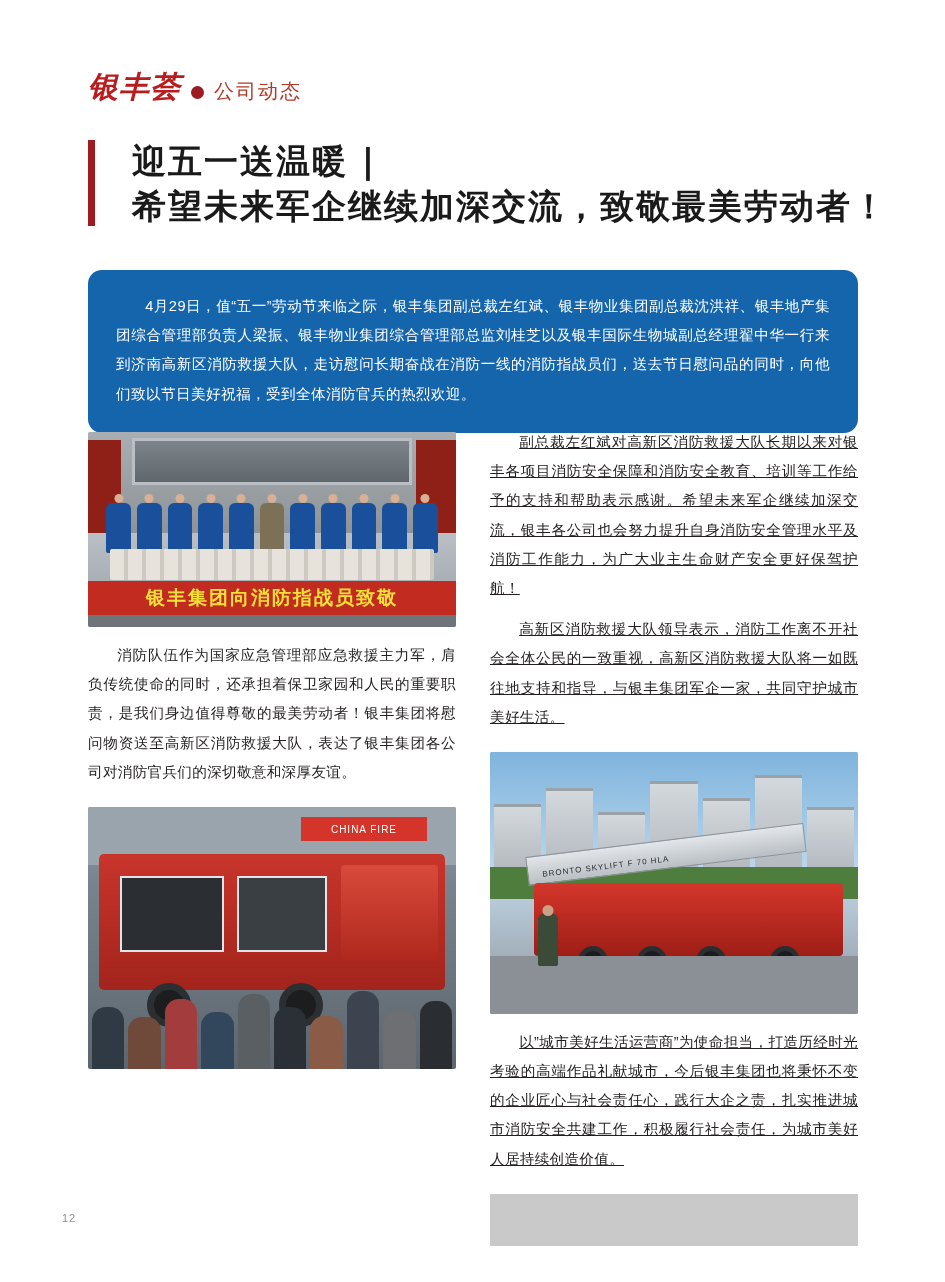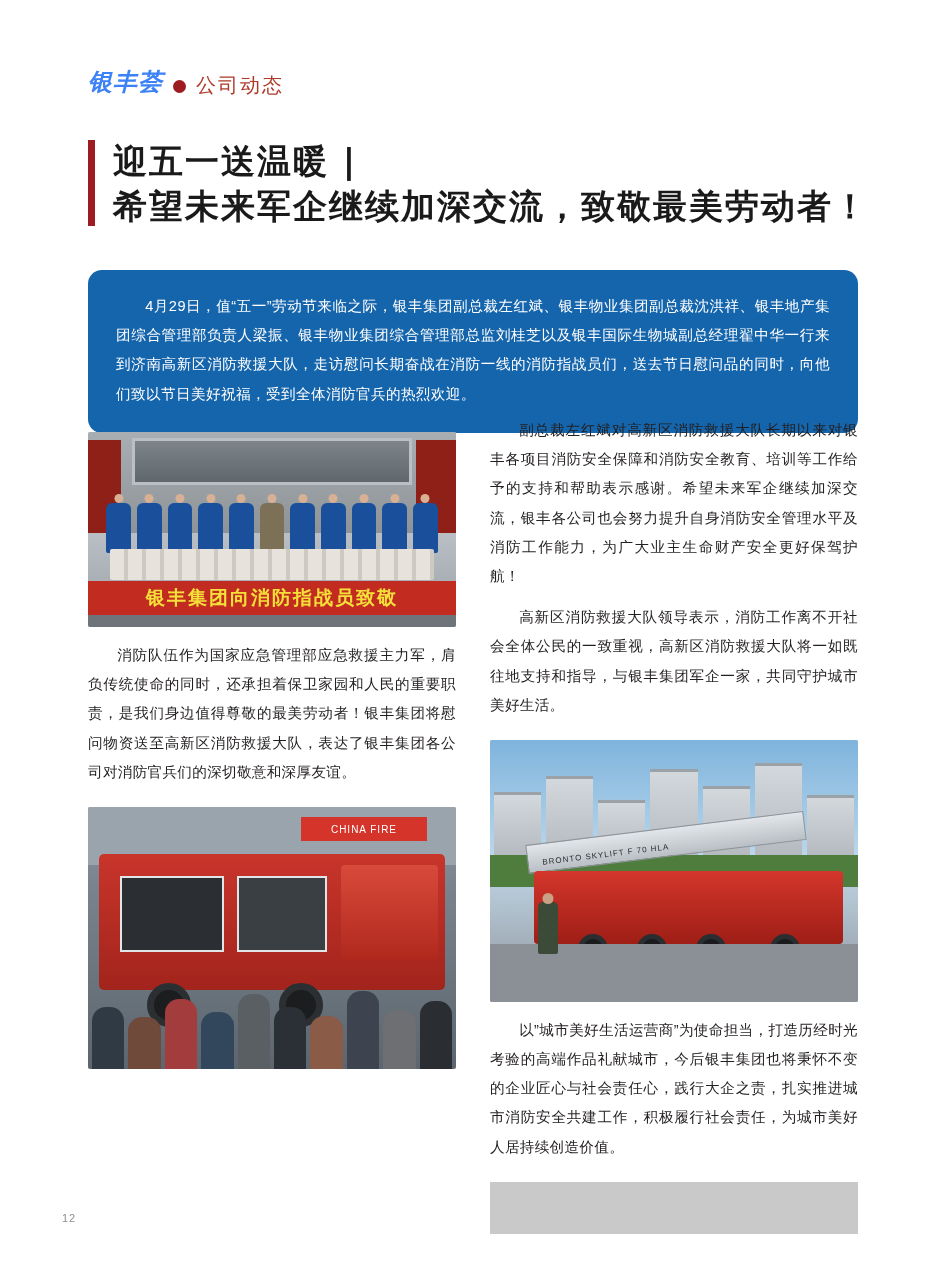--- a/index.html
+++ b/index.html
@@ -24,25 +24,25 @@
   
   .masthead {
     position: absolute;
     left: 88px;
     top: 72px;
     display: flex;
     align-items: flex-end;
     gap: 10px;
   }
   .masthead-logo {
-    font-family: Liberation Mono, monospace;
+    font-family: Liberation Sans, sans-serif;
     font-style: italic;
     font-weight: bold;
-    font-size: 24px;
-    color: #3b82f6;
+    font-size: 30px;
+    color: #b91c1c;
     letter-spacing: 1px;
     line-height: 1;
   }
   .masthead-mark {
     display: inline-block;
     width: 13px;
     height: 13px;
     border-radius: 50%;
     background: #9e1b22;
     margin-bottom: 3px;
@@ -55,20 +55,21 @@
     margin-bottom: 1px;
   }
 
   
   .title-wrap {
     position: absolute;
     left: 88px;
     top: 140px;
     width: 800px;
     display: flex;
+    justify-content: space-between;
   }
   .title-bar {
     width: 7px;
     background: #9e1b22;
     margin-right: 18px;
     flex: 0 0 7px;
   }
   .title-lines {
     display: flex;
     flex-direction: column;
@@ -116,22 +117,23 @@
   
   .col-left {
     position: absolute;
     left: 88px;
     top: 432px;
     width: 368px;
   }
   .col-right {
     position: absolute;
     left: 490px;
-    top: 416px;
-    width: 368px;
+    top: 428px;
+    width: 368px;
+    text-decoration: underline;
   }
 
   .para {
     font-size: 14.6px;
     line-height: 2.0;
     letter-spacing: 0.3px;
     text-align: justify;
     text-indent: 2em;
     margin: 0;
     color: #231f20;

